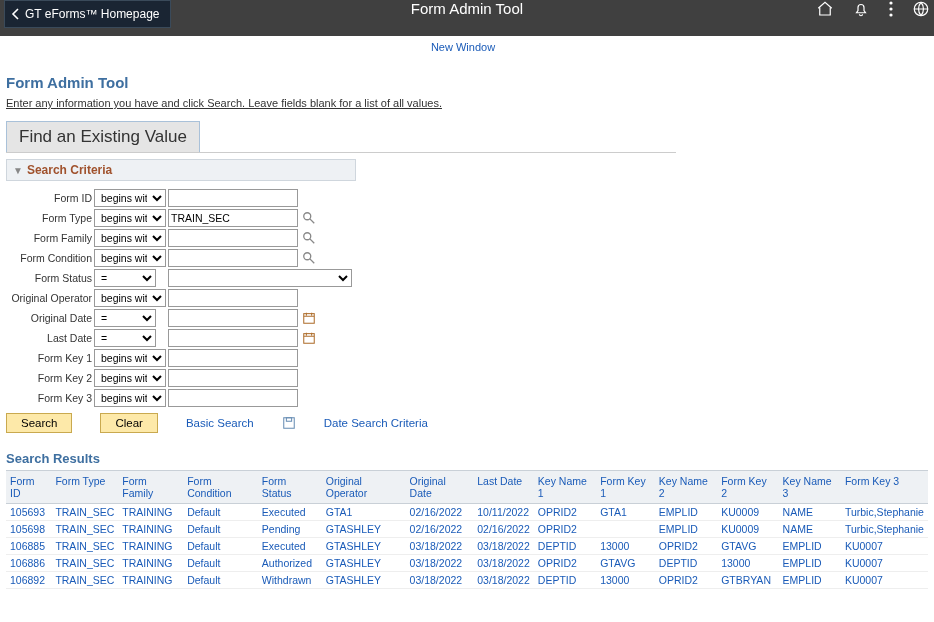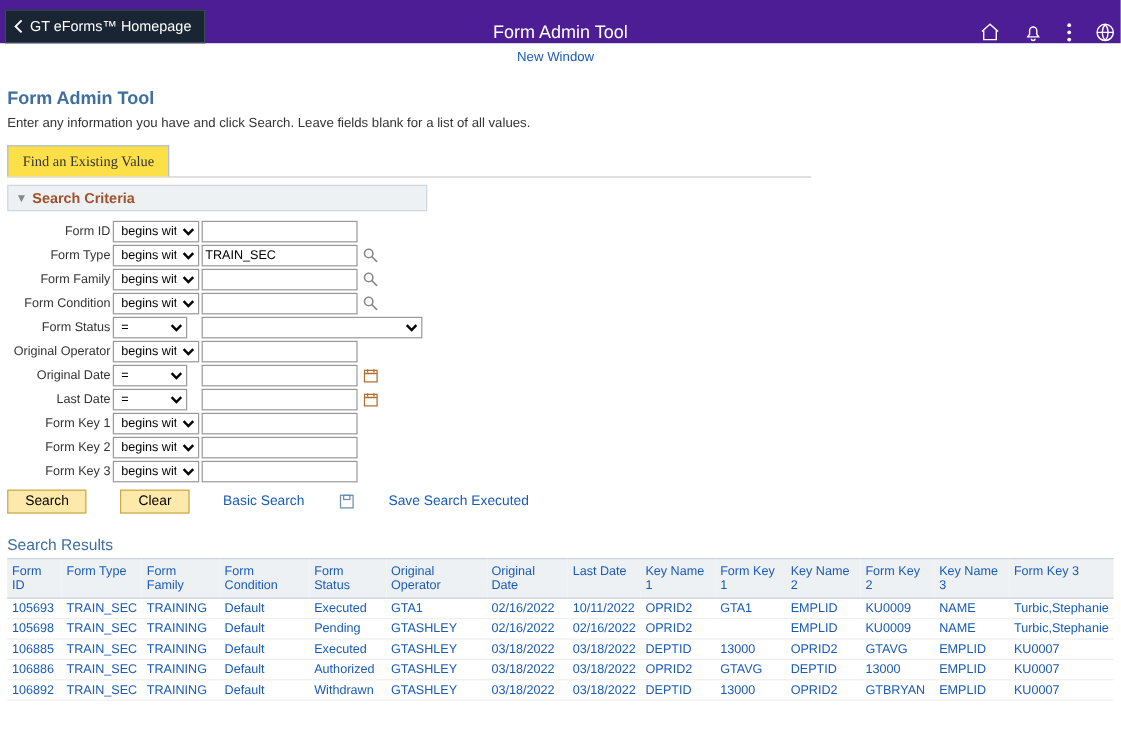--- a/index.html
+++ b/index.html
@@ -1,45 +1,45 @@
 <!DOCTYPE html>
 <html><head>
 <meta charset="utf-8">
 <style>
 * { box-sizing: border-box; margin: 0; padding: 0; }
 body { font-family: Arial, Helvetica, sans-serif; font-size: 12px; color: #333; background: #fff; width: 934px; }
-.topbar { background: #4c1d95; color: #fff; height: 36px; display: flex; align-items: flex-end; position: relative; }
+.topbar { background: #404040; color: #fff; height: 36px; display: flex; align-items: flex-start; position: relative; }
 .back-btn { display: flex; align-items: center; height: 28px; margin-left: 4px; background: #1a2533; border: 1px solid #3a4a5a; padding: 0 10px 0 6px; color: #fff; font-size: 12px; cursor: pointer; }
 .back-btn svg { margin-right: 4px; }
 .top-title { position: absolute; left: 0; right: 0; text-align: center; font-size: 15px; pointer-events: none; }
 .top-icons { position: absolute; right: 4px; display: flex; align-items: center; gap: 18px; }
 .top-icons span { cursor: pointer; display: inline-flex; }
 .new-window { text-align: center; padding: 4px 8px 0 0; }
 .new-window a { color: #1a5bb8; text-decoration: none; font-size: 11px; }
 .content { padding: 0 6px; }
 h1.page-title { color: #3e6fa0; font-size: 15px; font-weight: bold; margin: 20px 0 6px 0; }
-.help-text { font-size: 11px; color: #333; margin-bottom: 12px; }
+.help-text { font-size: 11px; color: #333; margin-bottom: 12px; text-decoration: underline; }
 .tab-row { border-bottom: 1px solid #ccc; margin-bottom: 6px; width: 670px; }
-.tab { display: inline-block; background: #fde047; border: 1px solid #a9c1d9; border-bottom: none; padding: 5px 12px; font-size: 12px; color: #333; font-family: Liberation Serif, serif; }
+.tab { display: inline-block; background: #e5e5e5; border: 1px solid #a9c1d9; border-bottom: none; padding: 5px 12px; font-size: 17px; color: #333; }
 .search-criteria-hdr { width: 350px; background: #eef1f4; border: 1px solid #cfd6dd; padding: 3px 6px; color: #a0522d; font-size: 12px; font-weight: bold; margin-bottom: 8px; display: flex; align-items: center; }
 .search-criteria-hdr .tri { margin-right: 4px; color: #888; font-size: 10px; }
 .criteria-grid { display: grid; grid-template-columns: 88px 74px 132px 18px; row-gap: 2px; align-items: center; margin-bottom: 6px; }
 .criteria-grid label { text-align: right; font-size: 10.5px; padding-right: 2px; white-space: nowrap; }
 .criteria-grid select, .criteria-grid input[type=text] { font-size: 10.5px; height: 18px; border: 1px solid #999; background: #fff; padding: 0 2px; }
 .criteria-grid select { width: 72px; }
 .criteria-grid input[type=text] { width: 130px; }
 .criteria-grid .wide-sel { width: 184px; }
 .lookup-ico, .cal-ico { cursor: pointer; display: inline-flex; margin-left: 2px; }
 .case-row { margin: 4px 0 16px 4px; font-size: 11px; }
 .case-row input { margin-right: 4px; vertical-align: middle; }
 .btn-row { display: flex; align-items: center; gap: 28px; margin-bottom: 18px; }
 .btn { background: #fde9a9; border: 1px solid #c9a94f; padding: 3px 14px; font-size: 11.5px; cursor: pointer; }
 .link { color: #1a5bb8; cursor: pointer; font-size: 11.5px; }
 .link-ico { display: inline-flex; vertical-align: middle; }
-h2.results-title { color: #3e6fa0; font-size: 13px; font-weight: normal; margin-bottom: 4px; }
+h2.results-title { color: #3e6fa0; font-size: 13px; font-weight: bold; margin-bottom: 4px; }
 .results-bar { display: flex; justify-content: space-between; align-items: center; font-size: 11px; padding: 2px 0; }
 .results-bar .nav { display: flex; align-items: center; gap: 6px; }
 .nav-arrow { width: 14px; height: 14px; border-radius: 50%; background: #ddd; display: inline-flex; align-items: center; justify-content: center; font-size: 9px; color: #666; cursor: pointer; }
 table.results { width: 100%; border-collapse: collapse; font-size: 10.5px; }
 table.results th { text-align: left; background: #eef1f4; border-top: 1px solid #c9d0d7; border-bottom: 1px solid #c9d0d7; padding: 4px 4px; color: #333; font-weight: normal; vertical-align: top; }
 table.results th a { color: #1a5bb8; text-decoration: none; }
 table.results td { padding: 2px 4px; border-bottom: 1px solid #eee; }
 table.results td a { color: #1a5bb8; text-decoration: none; }
 </style>
 </head>
@@ -185,21 +185,21 @@
   <div class="btn-row">
     <button class="btn">Search</button>
     <button class="btn">Clear</button>
     <span class="link">Basic Search</span>
     <span class="link-ico">
         <svg width="14" height="14" viewBox="0 0 16 16" fill="none" stroke="#6a8fb5" stroke-width="1.2">
           <rect x="2" y="2" width="12" height="12"></rect>
           <rect x="5" y="2" width="6" height="4"></rect>
         </svg>
       </span>
-    <span class="link">Save Search Executed</span>
+    <span class="link">Date Search Criteria</span>
   </div>
 
   <h2 class="results-title">Search Results</h2>
 
   <table class="results">
     <thead>
       <tr>
         <th><a>Form ID</a></th>
         <th><a>Form Type</a></th>
         <th><a>Form Family</a></th>

